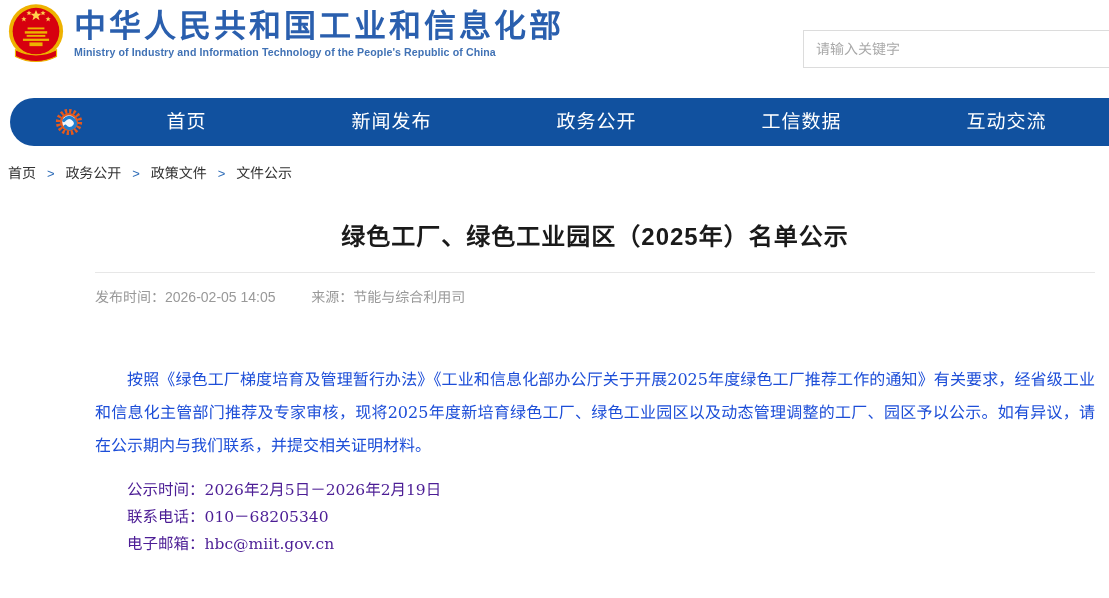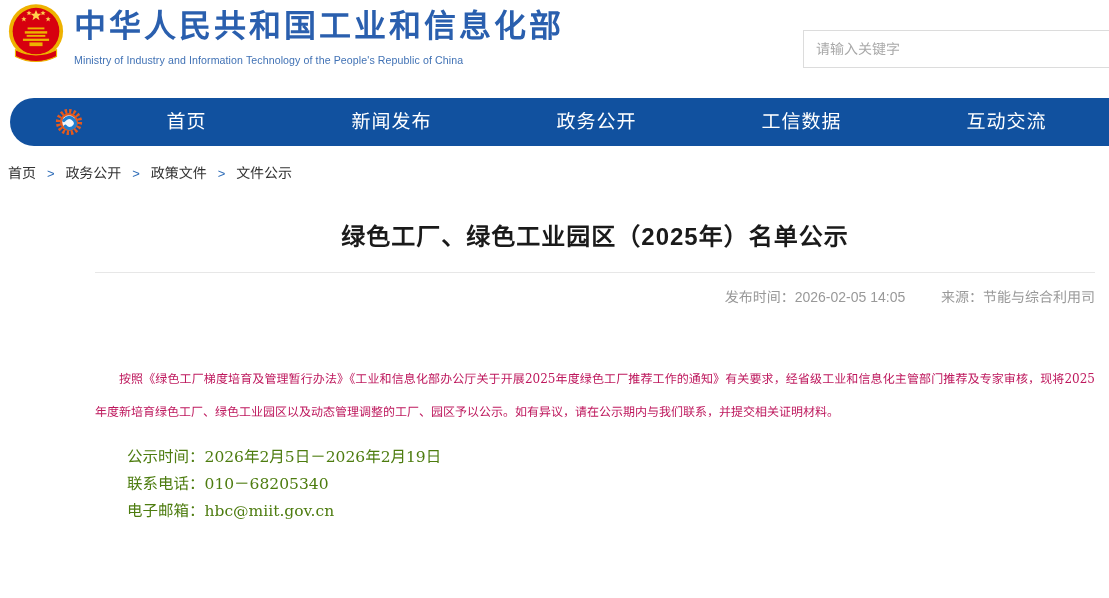--- a/index.html
+++ b/index.html
@@ -14,22 +14,22 @@
   
   .header { position: absolute; top: 0; left: 0; width: 911px; height: 96px; background: #fff; }
   .logo-link { position: absolute; left: 8px; top: 3px; display: flex; align-items: flex-start; cursor: pointer; }
   .emblem { width: 56px; height: 62px; display: block; }
   .site-titles { position: absolute; left: 74px; top: 8px; white-space: nowrap; }
   .site-title-cn {
     font-size: 32px; font-weight: bold; color: #2a5fae; letter-spacing: 3px;
     line-height: 36px;
   }
   .site-title-en {
-    font-size: 10.6px; font-weight: normal; color: #4172b5; letter-spacing: 0.1px;
-    margin-top: 10px;
+    font-size: 10.6px; font-weight: bold; color: #4172b5; letter-spacing: 0.1px;
+    margin-top: 2px;
   }
   .top-links {
     position: absolute; left: 806px; top: 4px; display: flex; align-items: center;
     font-size: 13px; color: #333; white-space: nowrap;
   }
   .top-links .tlink { margin-right: 14px; cursor: pointer; }
   .top-links .tlink:last-child { margin-right: 0; }
   .robot-ico { width: 14px; height: 16px; margin-right: 5px; display: inline-block; }
   .search-box {
     position: absolute; left: 803px; top: 30px; width: 316px; height: 38px;
@@ -52,33 +52,33 @@
   .breadcrumb { position: absolute; top: 162px; left: 8px; font-size: 14px; color: #333; }
   .breadcrumb .crumb { cursor: pointer; }
   .breadcrumb .sep { color: #2f6db8; margin: 0 7px; font-size: 13px; }
   
   .article { position: absolute; top: 222px; left: 95px; width: 1000px; }
   .article-title {
     text-align: center; font-size: 24px; font-weight: bold; color: #1a1a1a;
     letter-spacing: 1px; line-height: 30px;
   }
   .title-divider { margin-top: 20px; border-bottom: 1px solid #e7e7e7; height: 0; }
-  .article-meta { margin-top: 13px; text-align: right; font-size: 14px; color: #999; }
+  .article-meta { margin-top: 13px; text-align: left; font-size: 14px; color: #999; }
   .article-meta .meta-block { display: inline-block; }
   .article-meta .meta-gap { display: inline-block; width: 28px; }
   .article-body {
     margin-top: 57px;
     font-family: "DejaVu Serif", "Liberation Serif", serif;
-    font-size: 12px; color: #be185d; line-height: 33px;
+    font-size: 16px; color: #1d4ed8; line-height: 33px;
     text-align: justify; text-indent: 2em;
   }
   .article-details {
     margin-top: 15px; padding-left: 32px;
     font-family: "DejaVu Serif", "Liberation Serif", serif;
-    font-size: 15.5px; color: #4d7c0f; line-height: 27px;
+    font-size: 15.5px; color: #4c1d95; line-height: 27px;
   }
 </style>
 </head>
 <body>
 
 <div class="header">
 
   <div class="logo-link">
     <svg class="emblem" viewBox="0 0 60 66" aria-hidden="true">
       <circle cx="30" cy="30" r="29" fill="#eeb200"></circle>

